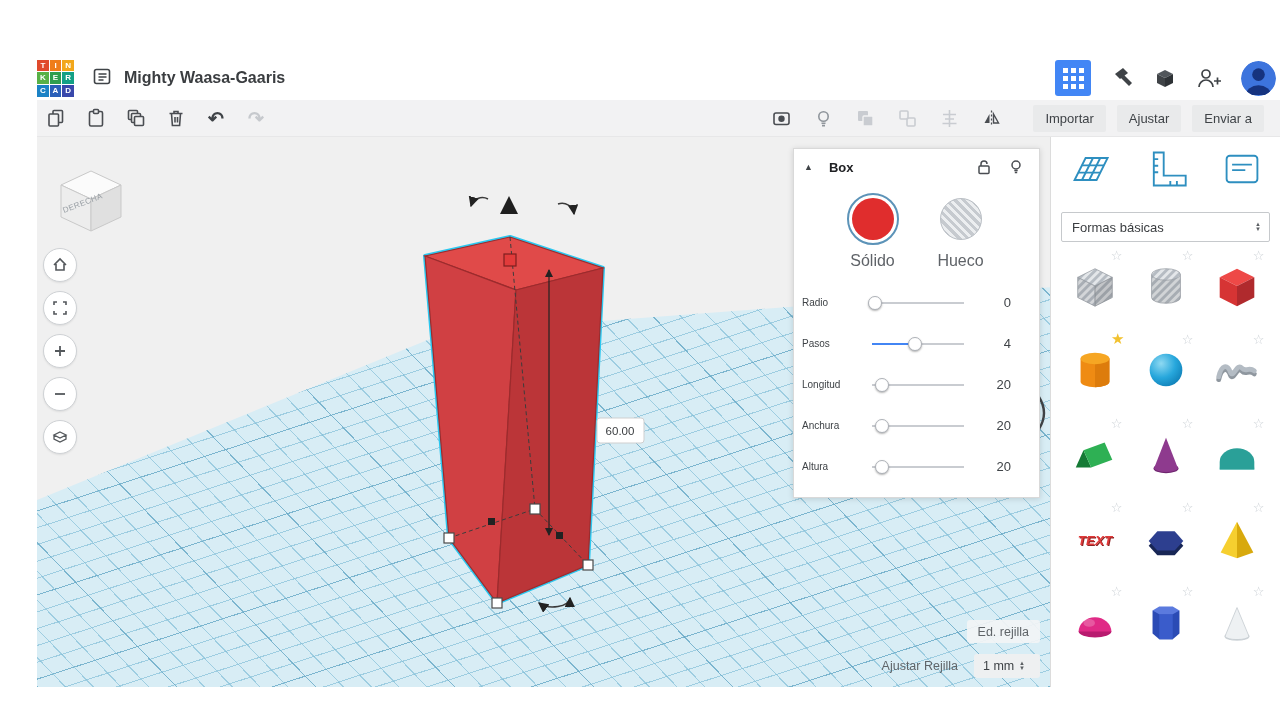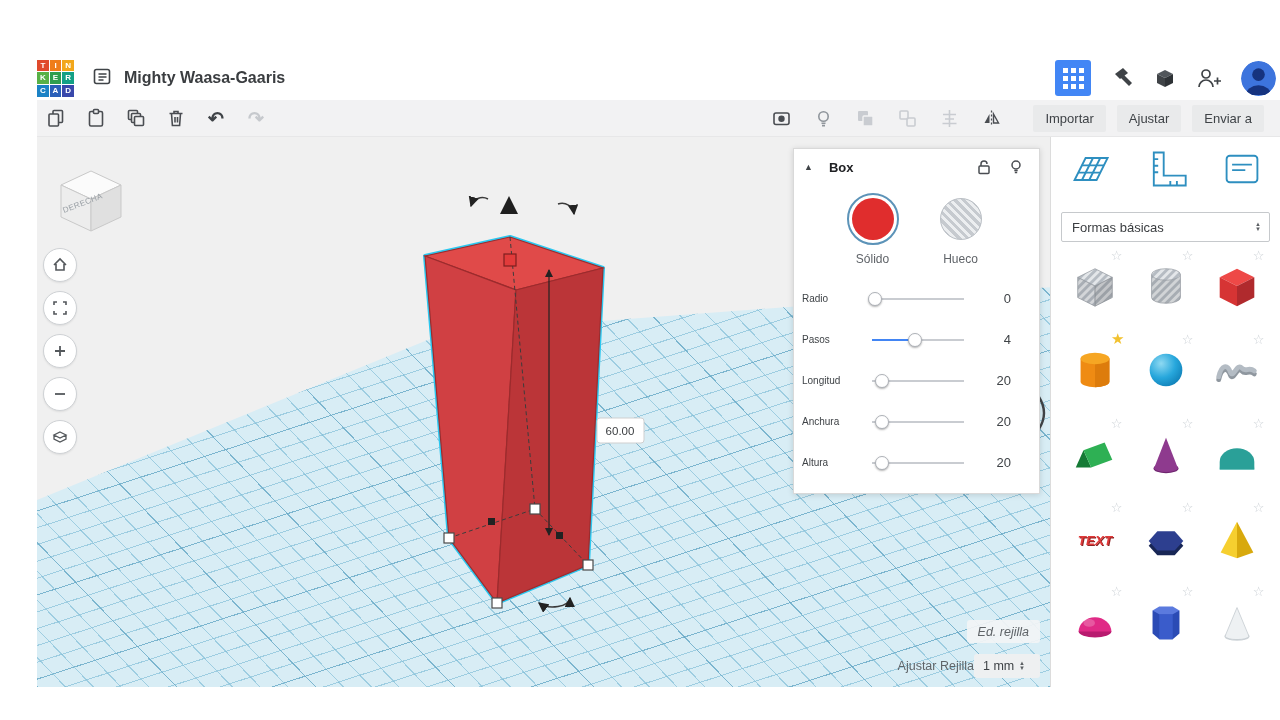--- a/index.html
+++ b/index.html
@@ -52,22 +52,22 @@
       linear-gradient(#d8edf5,#d8edf5);
     clip-path:polygon(0 66%, 40.3% 35.6%, 100% 27.3%, 100% 100%, 0 100%);}
   .scene{position:absolute;inset:0;font-family:inherit;}
   .viewcube{position:absolute;left:16px;top:22px;cursor:pointer;}
   .navcol{position:absolute;left:6px;top:111px;display:flex;flex-direction:column;gap:9px;}
   .navbtn{width:34px;height:34px;border-radius:50%;background:#fff;border:1px solid #cfd2d5;
     display:flex;align-items:center;justify-content:center;cursor:pointer;
     box-shadow:0 1px 2px rgba(0,0,0,.08);}
   .grid-edit{position:absolute;right:10px;bottom:44px;height:23px;padding:0 11px;
     background:rgba(242,244,245,.92);border:none;border-radius:3px;font-size:12.5px;
-    color:#5f6468;font-family:inherit;cursor:pointer;font-style:italic;}
-  .snap-row{position:absolute;right:10px;bottom:9px;display:flex;align-items:center;}
+    color:#5f6468;font-family:inherit;cursor:pointer;}
+  .snap-row{position:absolute;right:10px;bottom:9px;display:flex;align-items:center;gap:16px;}
   .snap-label{font-size:12.5px;color:#5f6468;}
   .snap-select{width:66px;height:24px;background:#eef0f1;border-radius:3px;display:flex;
     align-items:center;justify-content:space-between;padding:0 15px 0 9px;font-size:12.5px;
     color:#3f4347;cursor:pointer;}
   .updown{display:flex;flex-direction:column;font-size:6px;color:#5b5f63;line-height:5px;}
   .collapse{position:absolute;right:0;top:256px;cursor:pointer;}
 
   
   .inspector{position:absolute;left:756px;top:11px;width:247px;background:#fff;
     border:1px solid #d9d9d9;box-shadow:0 1px 6px rgba(0,0,0,.14);z-index:5;
@@ -79,21 +79,21 @@
   .insp-ic{margin-left:14px;cursor:pointer;display:flex;}
   .swatches{display:flex;justify-content:center;gap:36px;padding:8px 0 12px;}
   .swatch{display:flex;flex-direction:column;align-items:center;gap:7px;cursor:pointer;}
   .ring{width:52px;height:52px;border-radius:50%;display:flex;align-items:center;
     justify-content:center;}
   .ring.sel{border:2px solid #5c93b8;}
   .circle{width:42px;height:42px;border-radius:50%;}
   .circle.solid{background:#e02d2d;}
   .circle.hole{background:repeating-linear-gradient(45deg,#c6cacf 0 3px,#eceef0 3px 6px);
     border:1px solid #b9bec4;}
-  .swlbl{font-size:12px;color:#5f6368;}
+  .swlbl{font-size:16px;color:#5f6368;}
   .irow{display:flex;align-items:center;height:41px;padding:0 28px 0 8px;}
   .ilbl{width:64px;font-size:10px;color:#3f4347;}
   .slider{position:relative;width:92px;height:16px;margin-left:6px;cursor:pointer;}
   .track{position:absolute;left:0;right:0;top:7px;height:2px;background:#c9ccd1;}
   .fill{position:absolute;left:0;top:7px;height:2px;background:#4285f4;}
   .knob{position:absolute;top:1px;width:14px;height:14px;background:#fff;
     border:1px solid #aeb2b8;border-radius:50%;box-shadow:0 1px 2px rgba(0,0,0,.3);}
   .ival{margin-left:auto;font-size:13px;color:#3f4347;}
 
   

